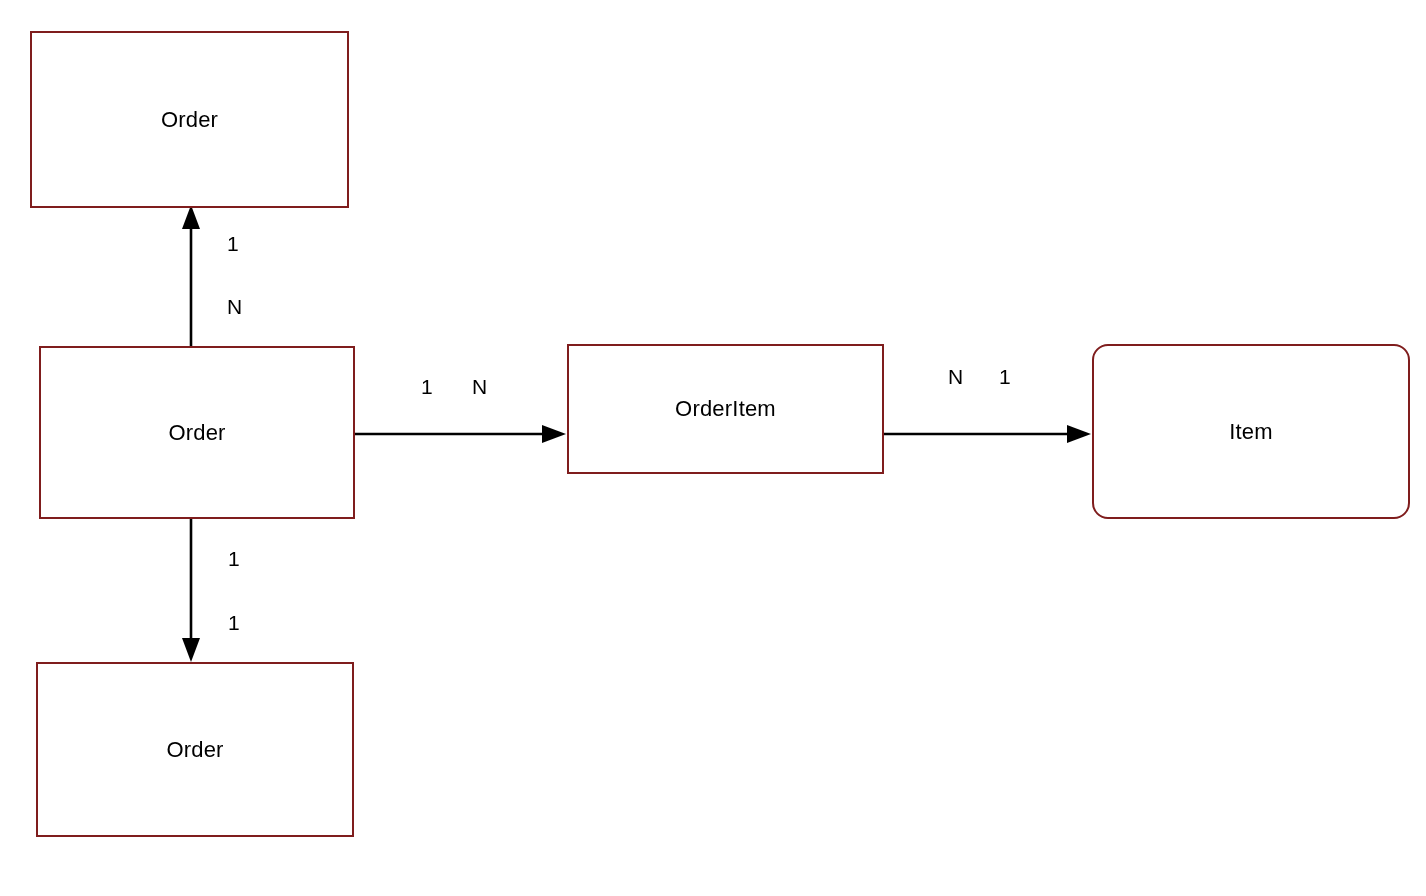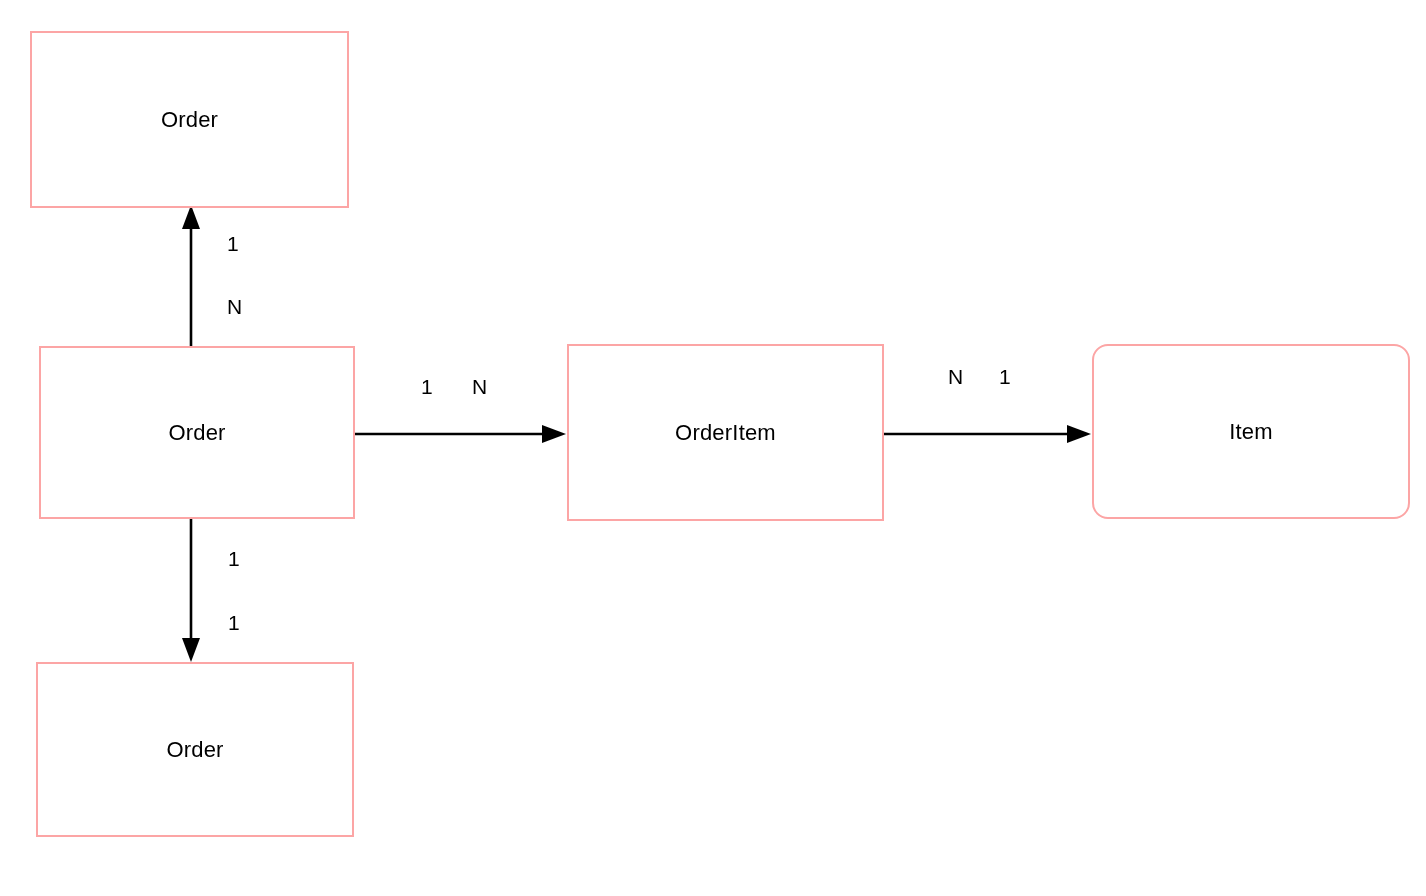--- a/index.html
+++ b/index.html
@@ -16,21 +16,21 @@
     position: relative;
     width: 1426px;
     height: 896px;
     background: #ffffff;
     overflow: hidden;
   }
   .er-box {
     position: absolute;
     box-sizing: border-box;
     background: #ffffff;
-    border: 2px solid #fca5a5;
+    border: 2px solid #7f1d1d;
     display: flex;
     align-items: center;
     justify-content: center;
   }
   .er-box-label {
     font-size: 22px;
     line-height: 1;
     color: #000000;
     letter-spacing: 0.2px;
     white-space: nowrap;
@@ -88,21 +88,21 @@
   </svg>
 
   <div class="er-box" style="left:30px; top:31px; width:319px; height:177px;">
     <span class="er-box-label">Order</span>
   </div>
 
   <div class="er-box" style="left:39px; top:346px; width:316px; height:173px;">
     <span class="er-box-label">Order</span>
   </div>
 
-  <div class="er-box" style="left:567px; top:344px; width:317px; height:177px;">
+  <div class="er-box" style="left:567px; top:344px; width:317px; height:130px;">
     <span class="er-box-label">OrderItem</span>
   </div>
 
   <div class="er-box" style="left:1092px; top:344px; width:318px; height:175px;border-radius:16px;">
     <span class="er-box-label">Item</span>
   </div>
 
   <div class="er-box" style="left:36px; top:662px; width:318px; height:175px;">
     <span class="er-box-label">Order</span>
   </div>

